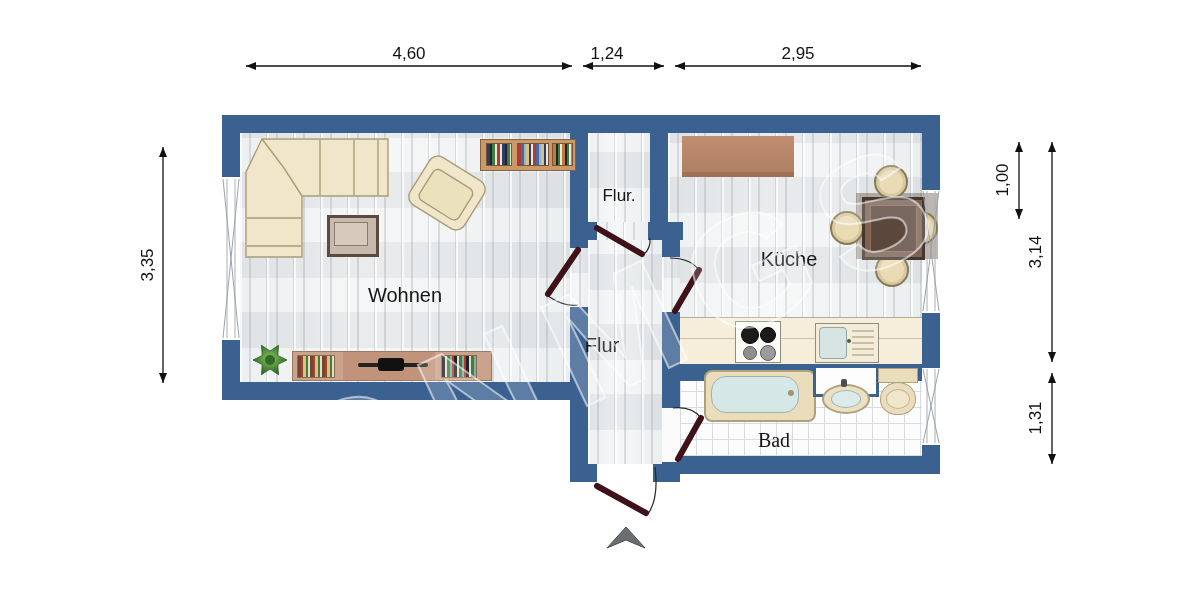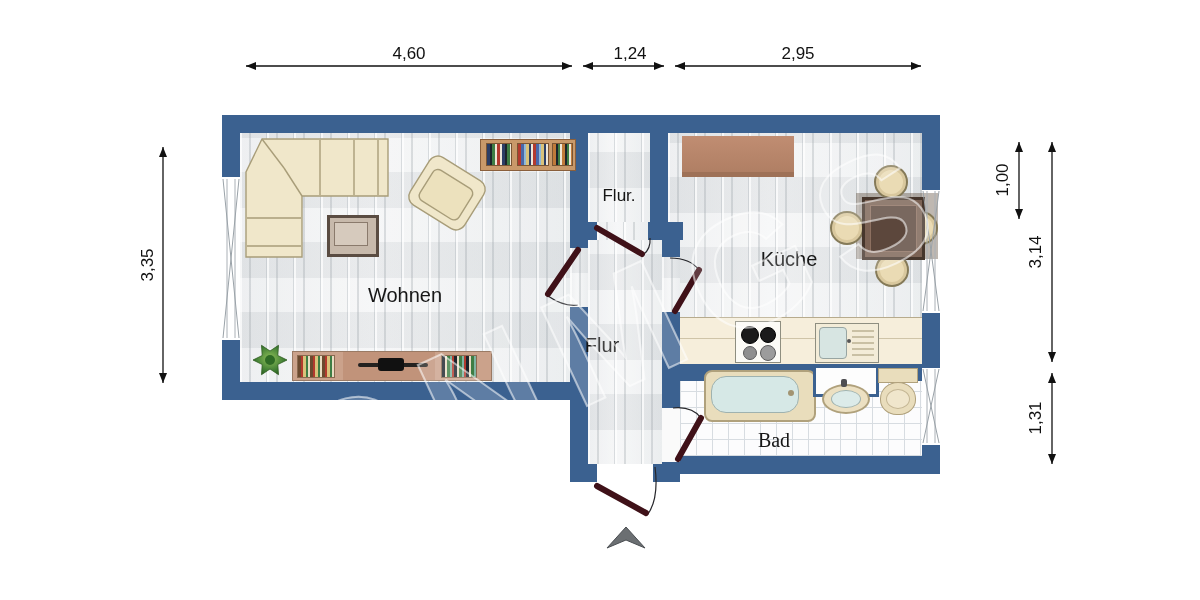--- a/index.html
+++ b/index.html
@@ -126,21 +126,21 @@
     <div class="abs" style="left:5px;top:6px;width:22px;height:18px;background:#f0e6cc;border:1px solid #c4b694;border-radius:50%;"></div>
   </div>
 
   <div class="room-label" style="left:345px;top:284px;width:120px;">Wohnen</div>
   <div class="room-label small" style="left:569px;top:186px;width:100px;">Flur.</div>
   <div class="room-label" style="left:729px;top:248px;width:120px;">Küche</div>
   <div class="room-label" style="left:552px;top:334px;width:100px;">Flur</div>
   <div class="room-label" style="left:714px;top:429px;width:120px;font-family:Liberation Serif, serif;">Bad</div>
 
   <div class="dim-label" style="left:379px;top:44px;">4,60</div>
-  <div class="dim-label" style="left:600px;top:44px;">1,24</div>
+  <div class="dim-label" style="left:577px;top:44px;">1,24</div>
   <div class="dim-label" style="left:768px;top:44px;">2,95</div>
   <div class="dim-label vert" style="left:118px;top:255px;">3,35</div>
   <div class="dim-label vert" style="left:973px;top:170px;">1,00</div>
   <div class="dim-label vert" style="left:1006px;top:242px;">3,14</div>
   <div class="dim-label vert" style="left:1006px;top:408px;">1,31</div>
 
   <svg width="1200" height="600" viewBox="0 0 1200 600">
     <defs>
       <marker id="arrE" markerWidth="12" markerHeight="10" refX="10" refY="4" orient="auto" markerUnits="userSpaceOnUse">
         <path d="M0,0 L10,4 L0,8 Z" fill="#111"></path>

